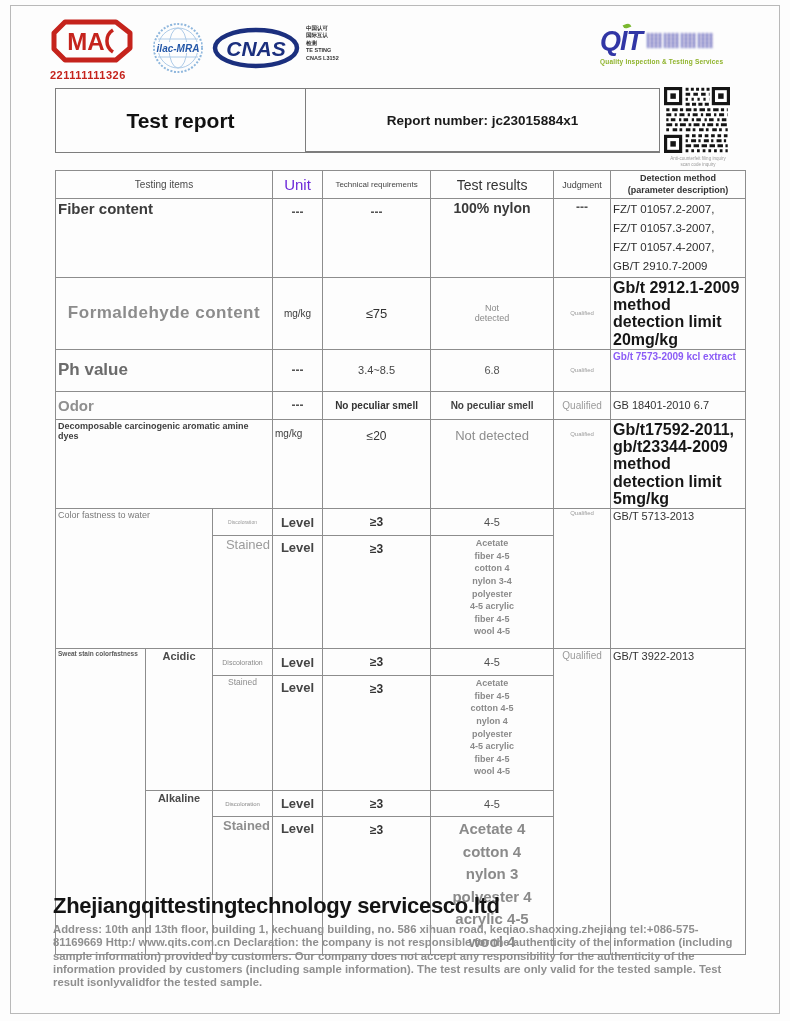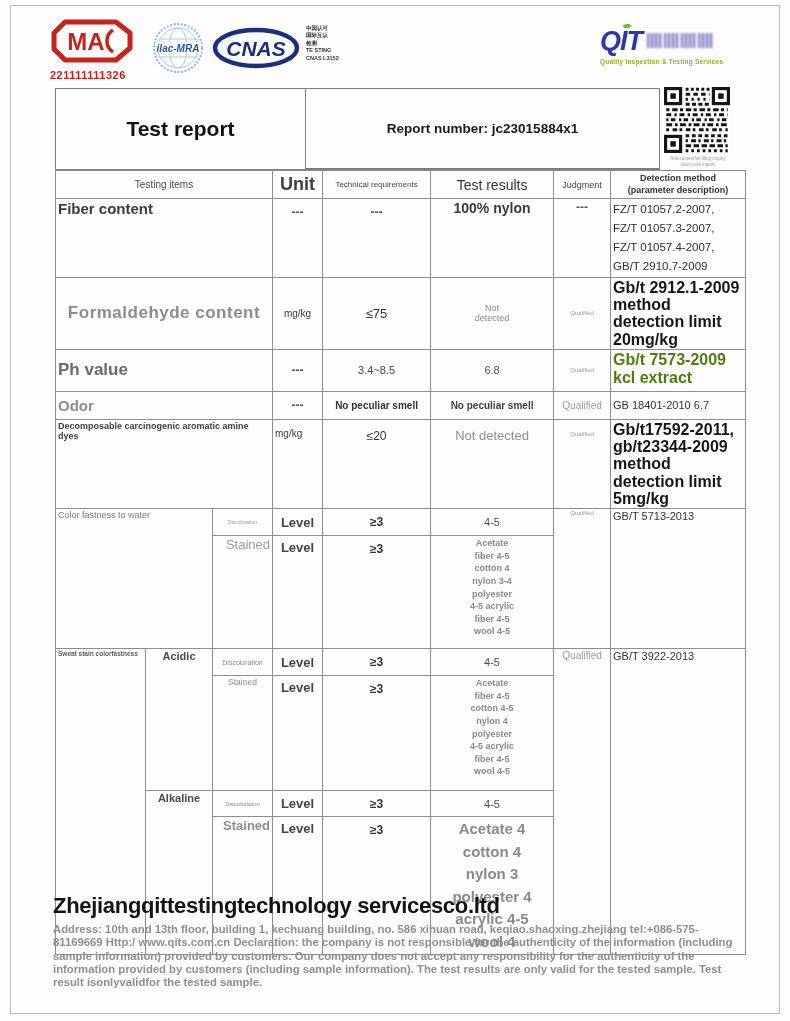--- a/index.html
+++ b/index.html
@@ -20,40 +20,40 @@
   .qit-row { display:flex; align-items:center; }
   .qit-word { font-size:27px; font-weight:bold; font-style:italic; color:#3136a5; letter-spacing:-1px; line-height:1; position:relative; }
   .qit-leaf { position:absolute; top:-4px; left:23px; width:8px; height:4px; background:#7ab82e; border-radius:0 6px 0 6px; transform:rotate(-20deg); }
   .qit-blur { display:flex; gap:2px; margin-left:5px; margin-bottom:2px; filter:blur(1.3px); opacity:.75; }
   .qit-blur span { width:15px; height:15px; background:
       repeating-linear-gradient(90deg,#4a50b4 0 2px,rgba(255,255,255,.6) 2px 4px),
       repeating-linear-gradient(0deg,#6a5fb4 0 2px,rgba(200,80,120,.4) 2px 4px); }
   .qit-tagline { font-size:6.5px; font-weight:bold; color:#8fb32b; margin-top:3px; letter-spacing:.2px; }
 
   
-  .hdr-box { position:absolute; left:55px; top:88px; width:605px; height:82px; border:1.5px solid #7d7d7d; display:flex; }
+  .hdr-box { position:absolute; left:55px; top:88px; width:605px; height:65px; border:1.5px solid #7d7d7d; display:flex; }
   .hdr-left { width:250px; border-right:1.5px solid #7d7d7d; display:flex; align-items:center; justify-content:center;
               font-size:21px; font-weight:bold; color:#111; }
   .hdr-right { flex:1; display:flex; flex-direction:column; }
   .hdr-right > div { flex:1; display:flex; align-items:center; justify-content:center; font-size:13.5px; font-weight:bold; color:#1a1a1a; }
   .hdr-right > div:first-child { border-bottom:1.5px solid #7d7d7d; }
 
   .qr { position:absolute; left:664px; top:87px; width:66px; height:66px; }
   .qr-caption { position:absolute; left:648px; top:156px; width:100px; text-align:center; font-size:4.5px; color:#9a9a9a; line-height:1.4; white-space:pre-line; }
 
   
   table.main { position:absolute; left:55px; top:170px; width:690px; border-collapse:collapse; table-layout:fixed;
                border:1.5px solid #6f6f6f; }
   table.main td, table.main th { border:1px solid #8d8d8d; overflow:hidden; padding:1px 2px; }
   .ct { text-align:center; vertical-align:middle; }
   .top { vertical-align:top; }
   .pre { white-space:pre-line; }
 
   th.h-item { font-size:10px; font-weight:normal; color:#4a4a4a; }
-  th.h-unit { font-size:18px; font-weight:bold; color:#404040; }
+  th.h-unit { font-size:15px; font-weight:normal; color:#6d28d9; }
   th.h-req  { font-size:8px;  font-weight:normal; color:#444; }
   th.h-res  { font-size:14px; font-weight:500; color:#333; }
   th.h-jud  { font-size:9px;  font-weight:normal; color:#444; }
   th.h-met  { font-size:9px;  font-weight:bold; color:#333; white-space:pre-line; line-height:1.25; }
 
   td.item-fiber { font-size:15px; font-weight:bold; color:#3c3c3c; padding:2px 0 0 5px; }
   td.item-form  { font-size:17px; font-weight:bold; color:#8c8c8c; letter-spacing:.5px; padding-left:5px;text-align:center; }
   td.item-ph    { font-size:17px; font-weight:bold; color:#6b6b6b; padding-left:5px; }
   td.item-odor  { font-size:15px; font-weight:bold; color:#8f8f8f; padding-left:5px; }
   td.item-amine { font-size:9px;  font-weight:bold; color:#3f3f3f; padding:5px 0 0 4px; }
@@ -81,21 +81,21 @@
   td.res-nd { font-size:13px; color:#8e8e8e; text-align:center; }
   td.res-45 { font-size:11px; color:#4f4f4f; text-align:center; }
   td.res-list { font-size:9px; font-weight:bold; color:#8a8a8a; text-align:center; line-height:1.4; padding-top:4px; }
   td.res-list-lg { font-size:15px; font-weight:bold; color:#8a8a8a; text-align:center; line-height:1.5; padding-top:2px; }
   td.jud-dash { font-size:12px; font-weight:bold; color:#555; text-align:center; padding-top:4px; }
   td.jud-xs { font-size:6px; color:#9b9b9b; text-align:center; }
   td.jud-md { font-size:10px; color:#9b9b9b; text-align:center; }
   td.jud-top { vertical-align:top; padding-top:7px; }
   td.met-fiber { font-size:11.5px; color:#2e2e2e; line-height:1.65; padding:3px 0 0 4px; }
   td.met-bold { font-size:16px; font-weight:bold; color:#161616; line-height:1.08; padding:2px 0 0 4px; }
-  td.met-ph { font-size:16px; font-weight:bold; color:#4d7c0f; line-height:1.15; padding:4px 0 0 4px; }
+  td.met-ph { font-size:10px; font-weight:bold; color:#8b5cf6; line-height:1.15; padding:4px 0 0 4px; }
   td.met-odor { font-size:11px; color:#333; padding-left:4px; }
   td.met-reg { font-size:11px; color:#333; padding:5px 0 0 4px; }
 
   
   .company { position:absolute; left:53px; top:893px; font-size:22px; font-weight:bold; color:#141414; letter-spacing:-.3px; }
   .declaration { position:absolute; left:53px; top:923px; width:694px; font-size:11.3px; font-weight:bold; color:#8f8f8f; line-height:1.18; }
 </style>
 </head>
 <body>
 

